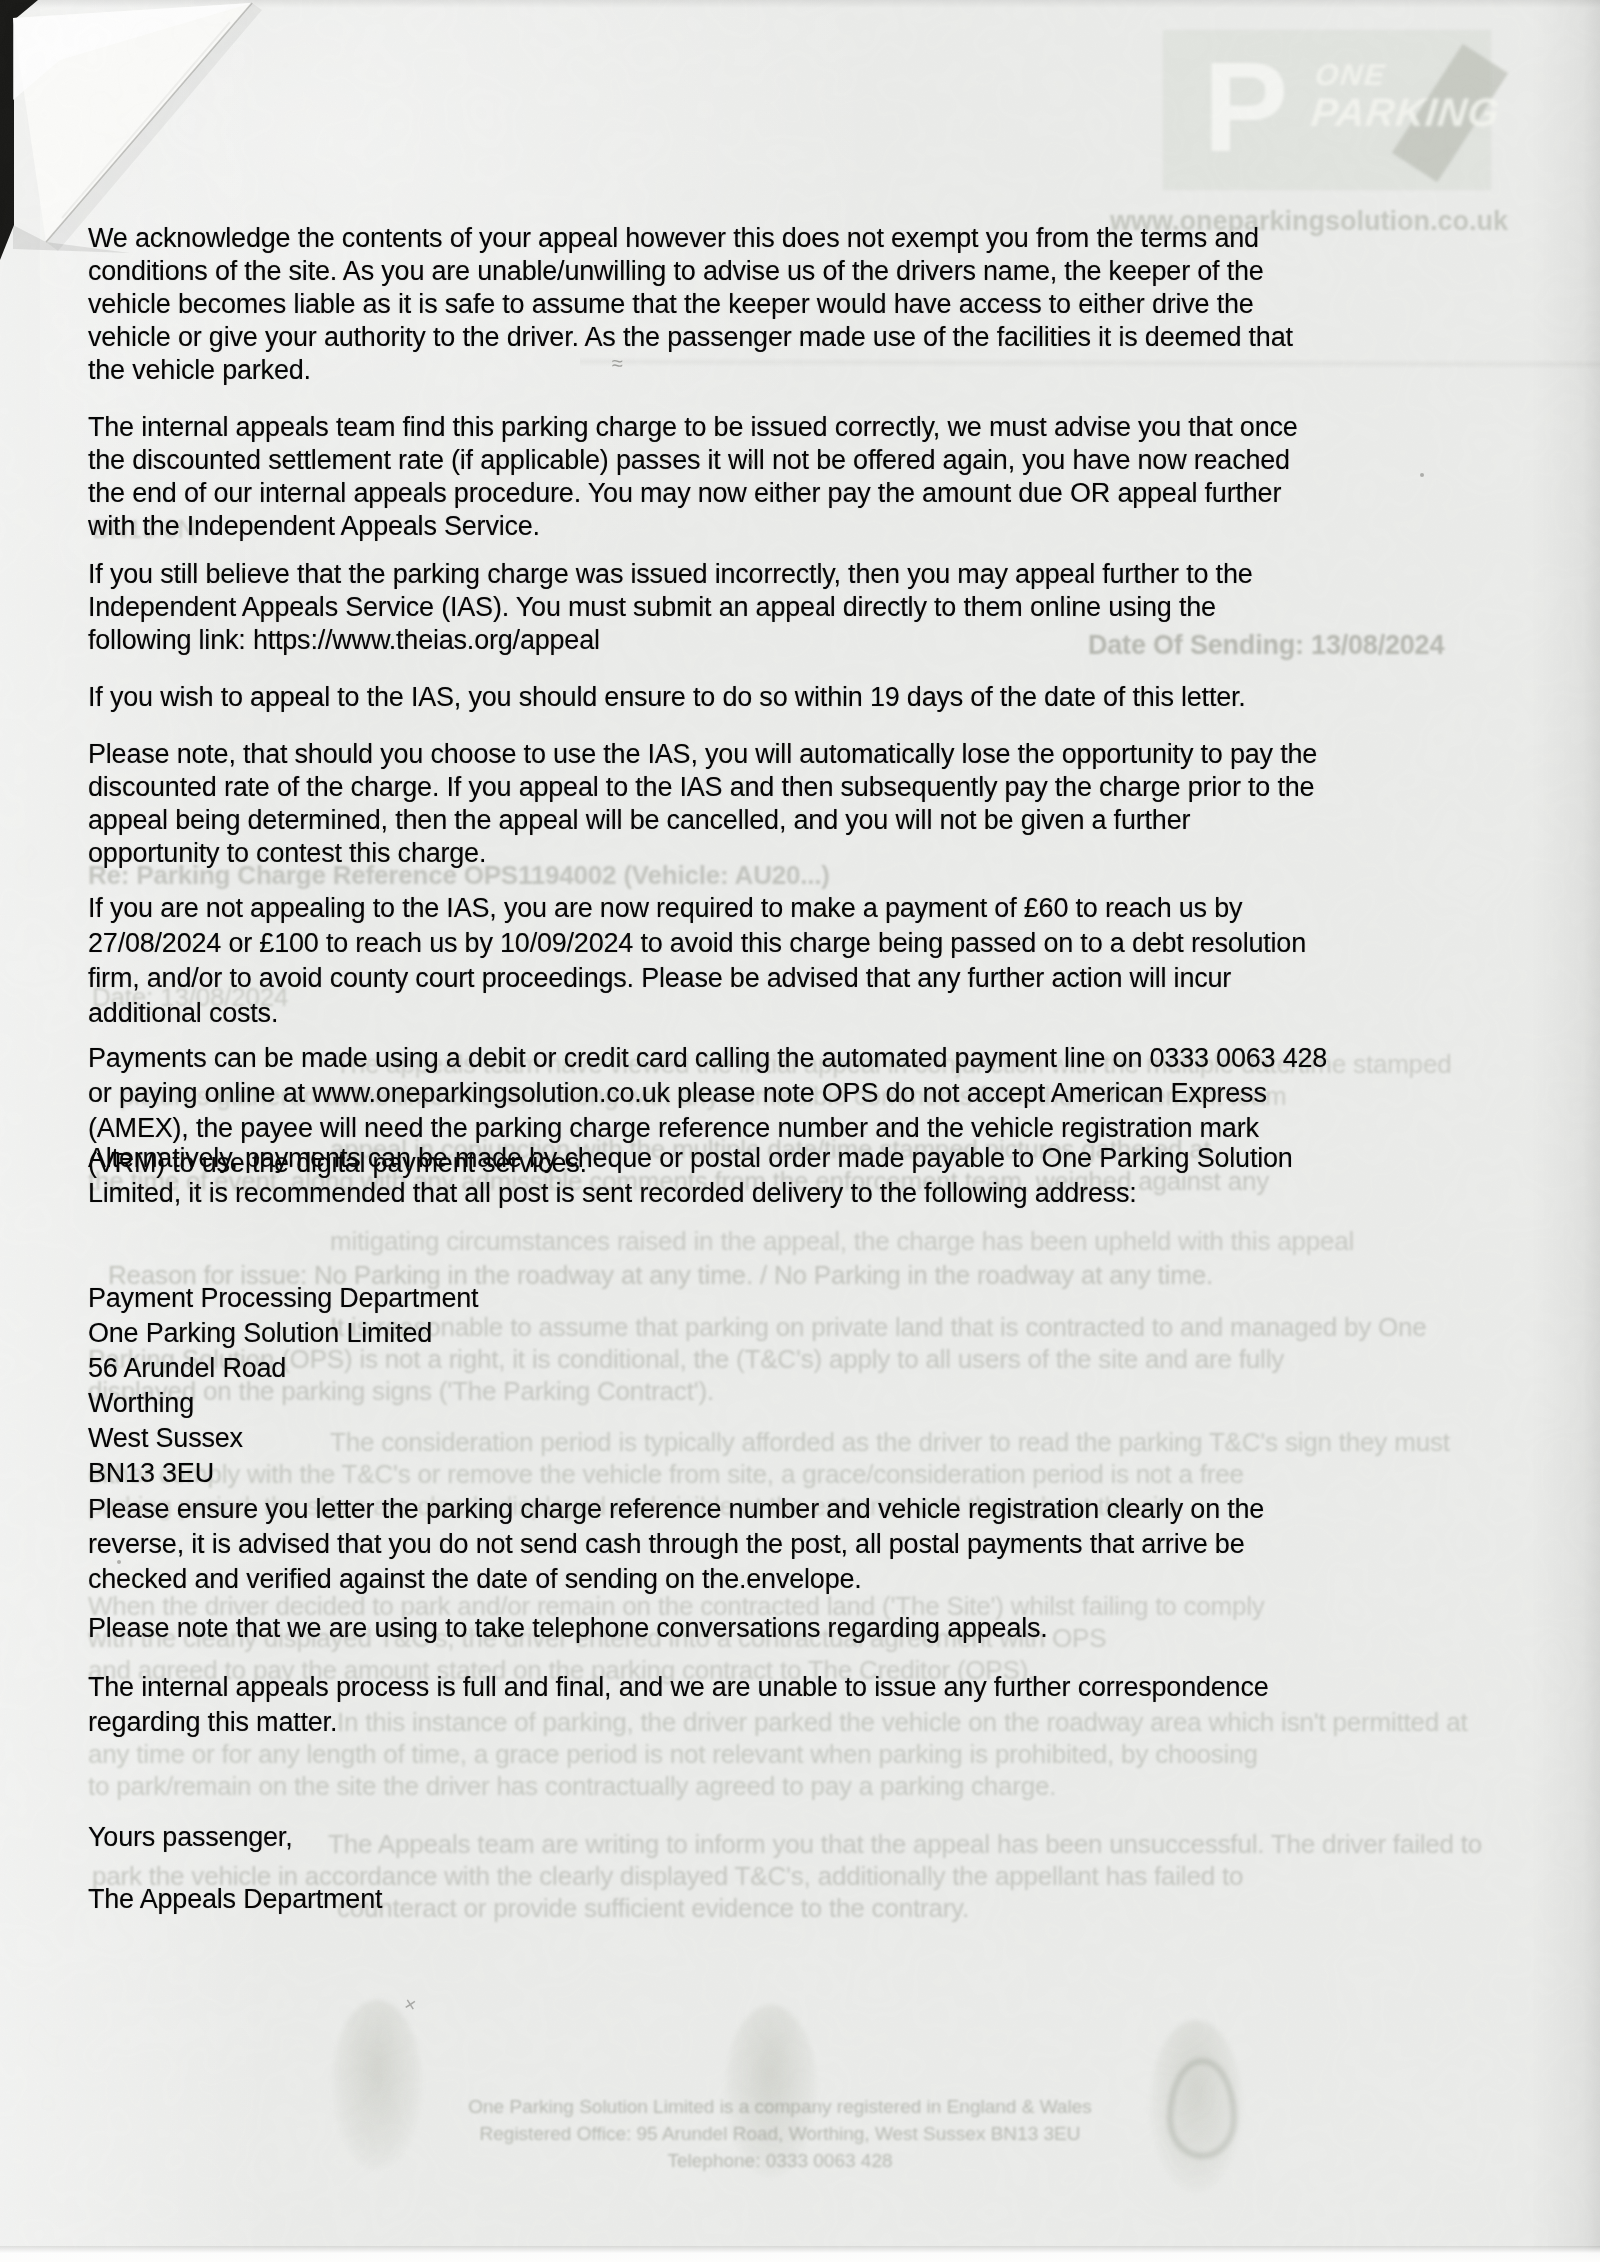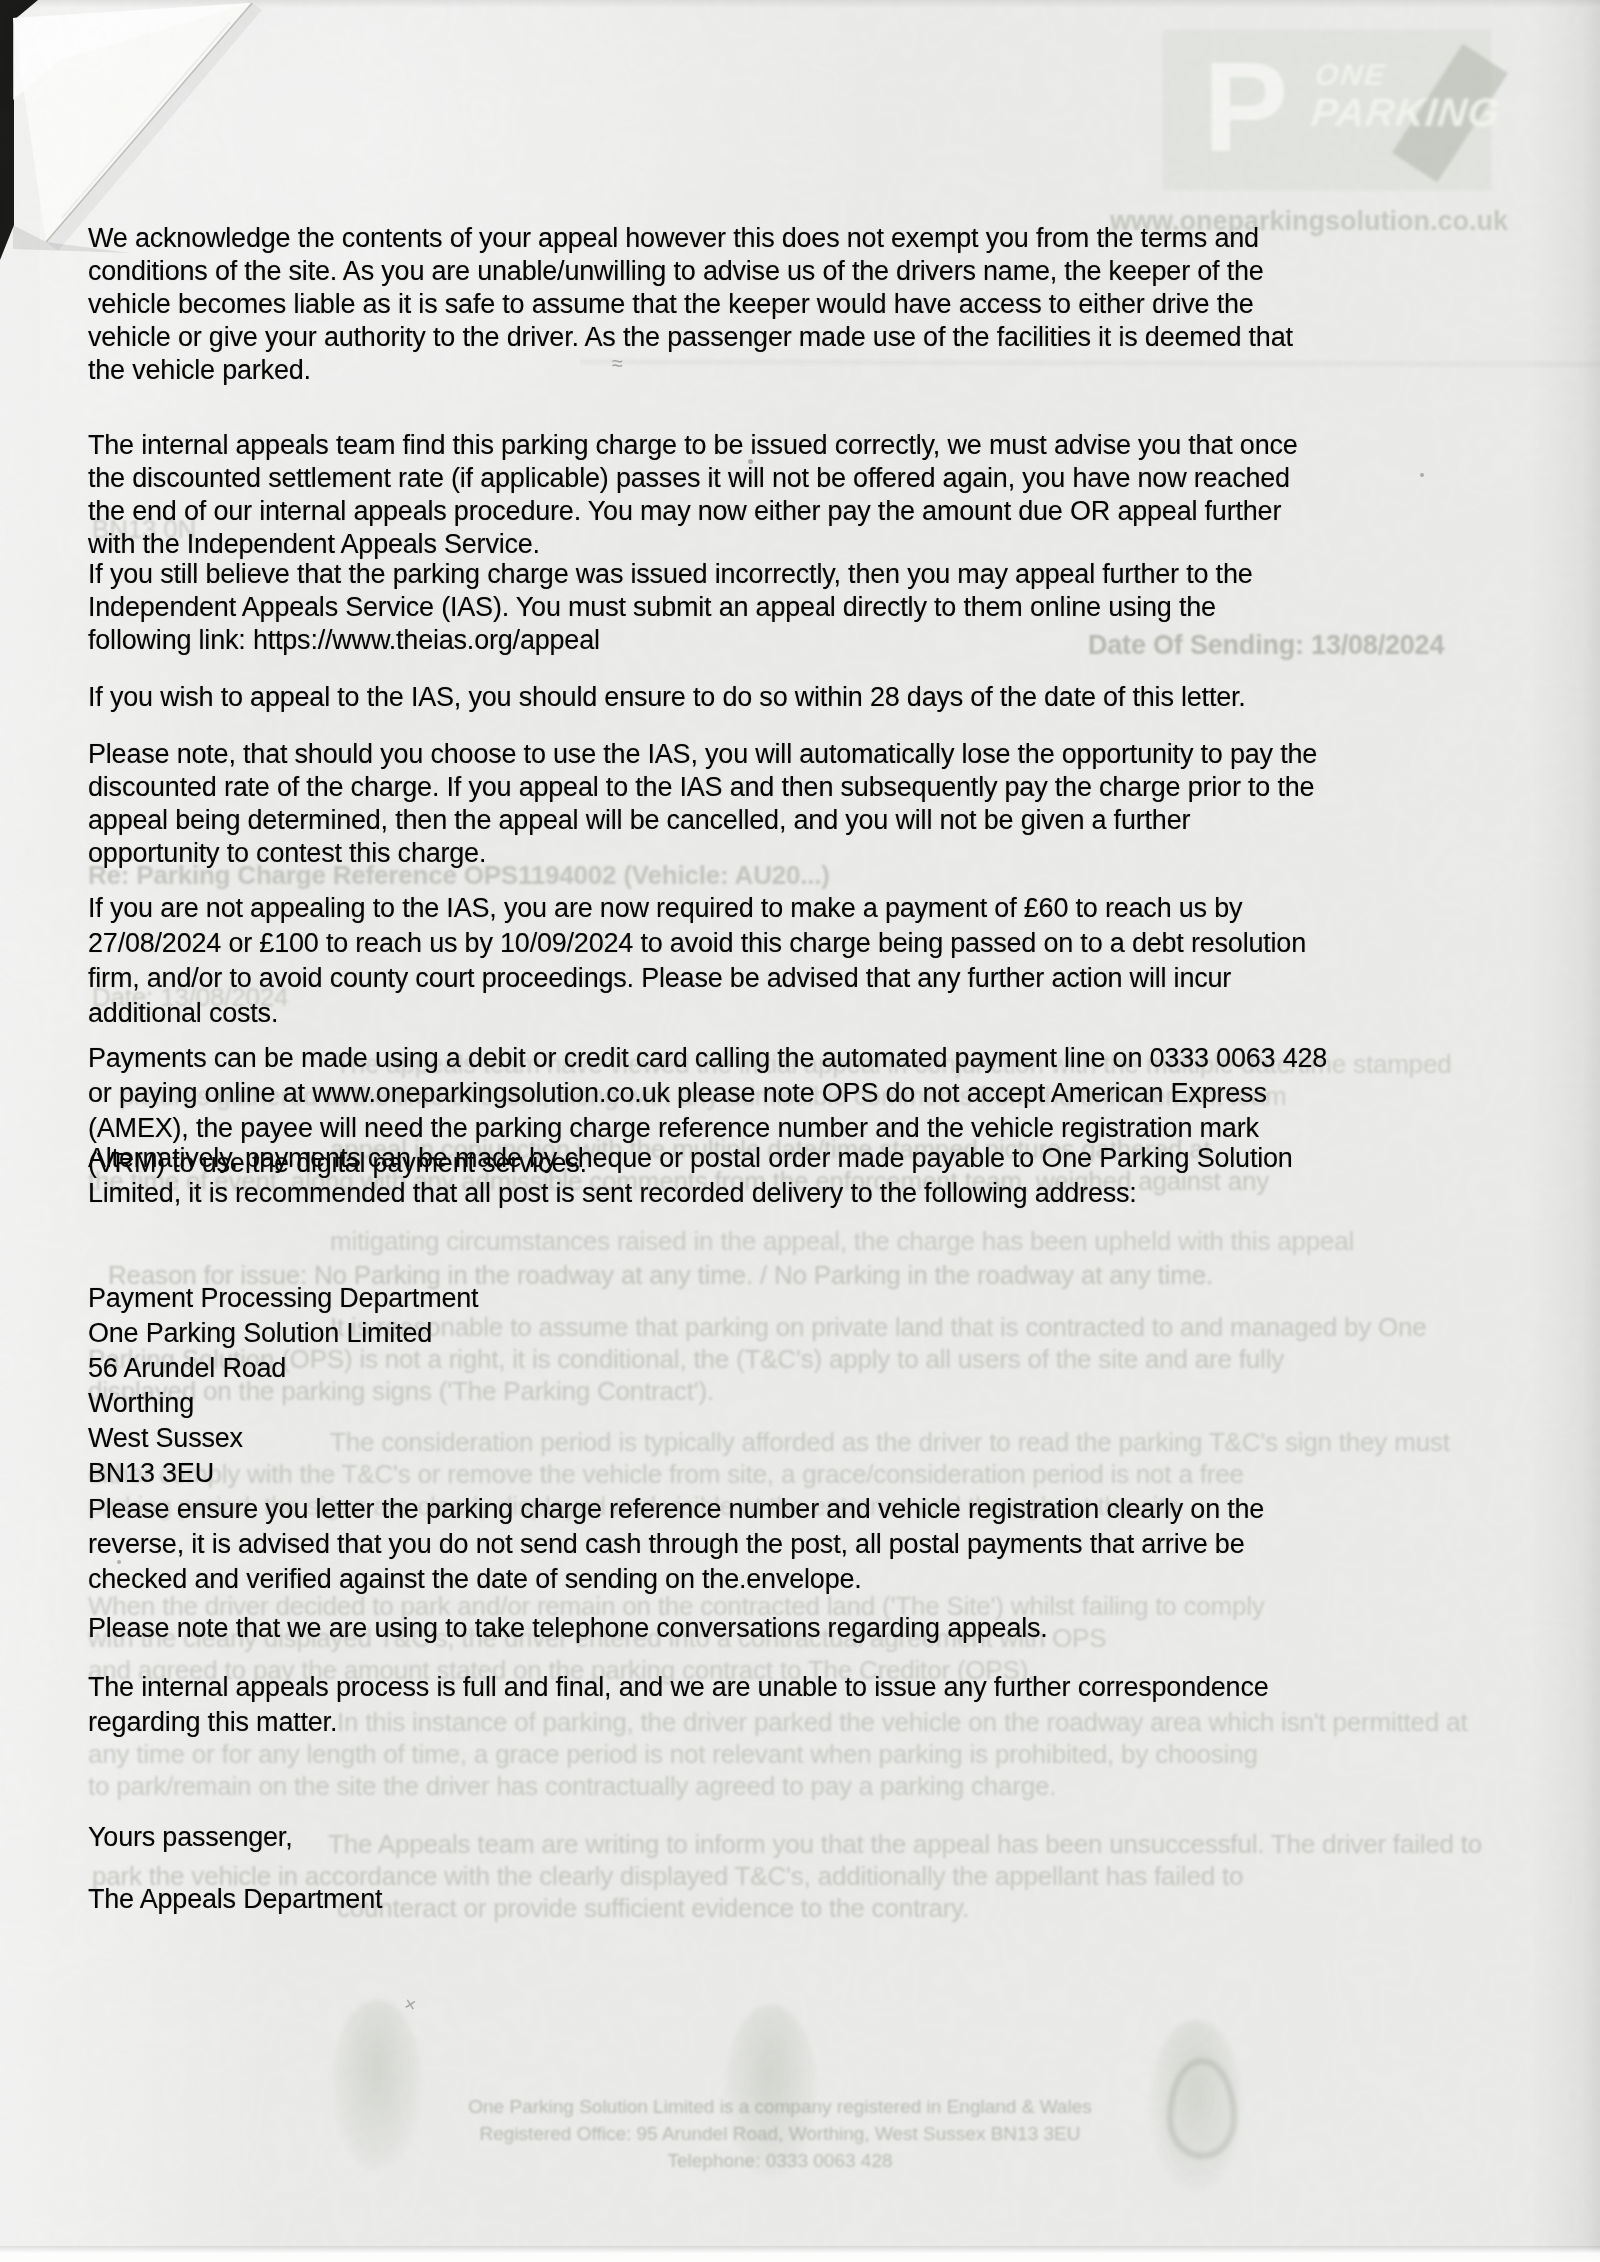--- a/index.html
+++ b/index.html
@@ -132,28 +132,28 @@
       <div class="bleed" style="top: 1829px; left: 328px; color: rgba(138, 141, 130, 0.4);">The Appeals team are writing to inform you that the appeal has been unsuccessful. The driver failed to</div>
       <div class="bleed" style="top: 1861px; left: 92px; color: rgba(138, 141, 130, 0.4);">park the vehicle in accordance with the clearly displayed T&amp;C's, additionally the appellant has failed to</div>
       <div class="bleed" style="top: 1893px; left: 337px; color: rgba(138, 141, 130, 0.4);">counteract or provide sufficient evidence to the contrary.</div>
     </div>
 
   <div class="para pitch33" style="top:222px">We acknowledge the contents of your appeal however this does not exempt you from the terms and
 conditions of the site. As you are unable/unwilling to advise us of the drivers name, the keeper of the
 vehicle becomes liable as it is safe to assume that the keeper would have access to either drive the
 vehicle or give your authority to the driver. As the passenger made use of the facilities it is deemed that
 the vehicle parked.</div>
-  <div class="para pitch33" style="top:429px">The internal appeals team find this parking charge to be issued correctly, we must advise you that once
+  <div class="para pitch33" style="top:411px">The internal appeals team find this parking charge to be issued correctly, we must advise you that once
 the discounted settlement rate (if applicable) passes it will not be offered again, you have now reached
 the end of our internal appeals procedure. You may now either pay the amount due OR appeal further
 with the Independent Appeals Service.</div>
   <div class="para pitch33" style="top:558px">If you still believe that the parking charge was issued incorrectly, then you may appeal further to the
 Independent Appeals Service (IAS). You must submit an appeal directly to them online using the
 following link: https://www.theias.org/appeal</div>
-  <div class="para pitch33" style="top:681px">If you wish to appeal to the IAS, you should ensure to do so within 28 days of the date of this letter.</div>
+  <div class="para pitch33" style="top:681px">If you wish to appeal to the IAS, you should ensure to do so within 19 days of the date of this letter.</div>
   <div class="para pitch33" style="top:738px">Please note, that should you choose to use the IAS, you will automatically lose the opportunity to pay the
 discounted rate of the charge. If you appeal to the IAS and then subsequently pay the charge prior to the
 appeal being determined, then the appeal will be cancelled, and you will not be given a further
 opportunity to contest this charge.</div>
   <div class="para pitch31" style="top:891px">If you are not appealing to the IAS, you are now required to make a payment of £60 to reach us by
 27/08/2024 or £100 to reach us by 10/09/2024 to avoid this charge being passed on to a debt resolution
 firm, and/or to avoid county court proceedings. Please be advised that any further action will incur
 additional costs.</div>
   <div class="para pitch31" style="top:1041px">Payments can be made using a debit or credit card calling the automated payment line on 0333 0063 428
 or paying online at www.oneparkingsolution.co.uk please note OPS do not accept American Express

